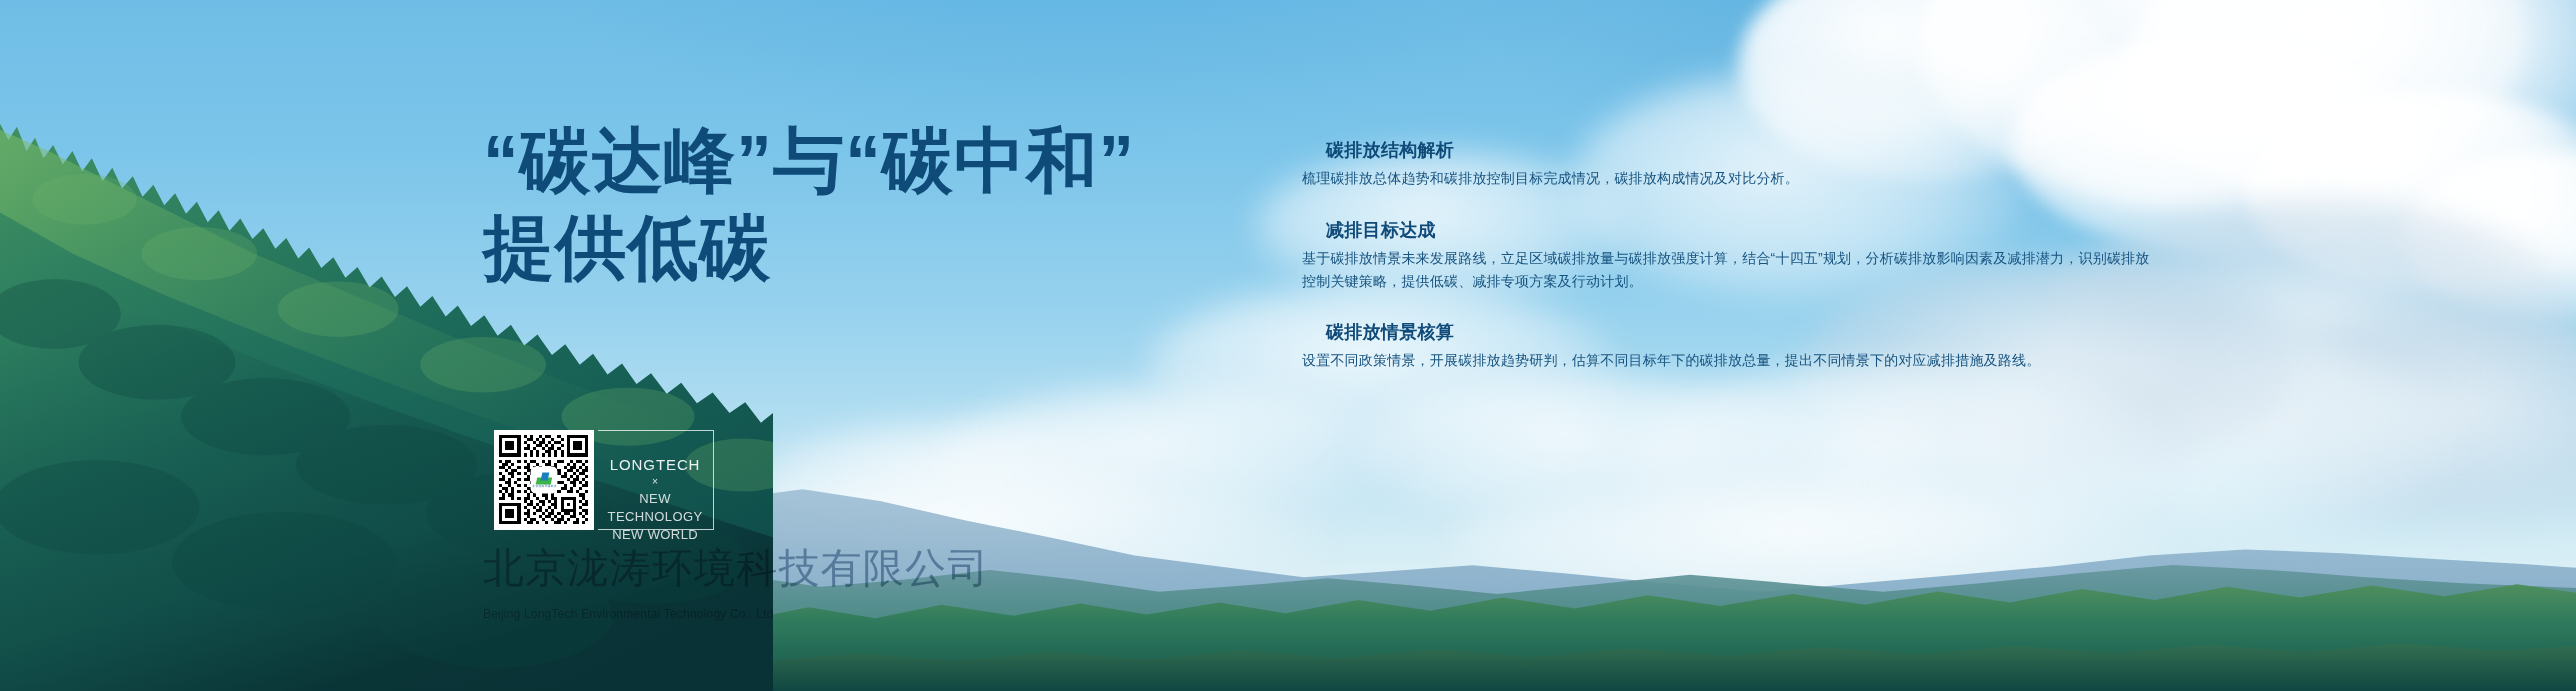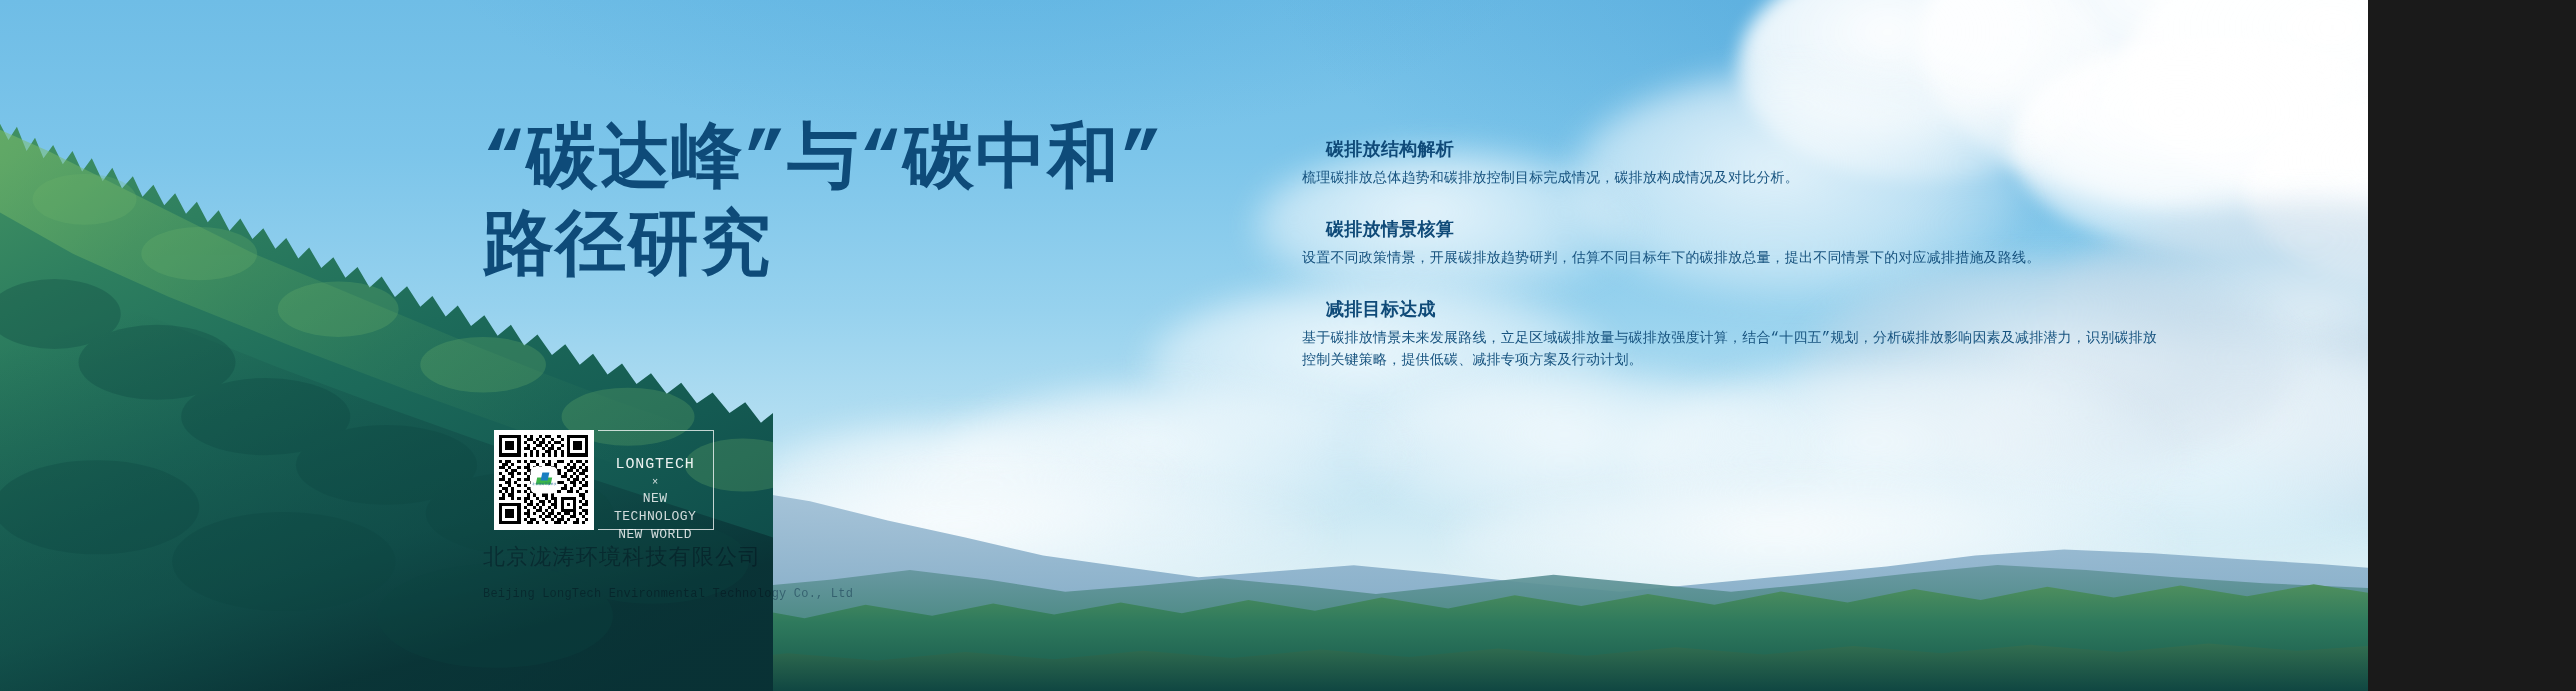--- a/index.html
+++ b/index.html
@@ -1,24 +1,24 @@
 <!DOCTYPE html>
 <html lang="zh" style="font-size:9.7px"><head>
 <meta charset="utf-8">
 <title>Carbon Peak &amp; Carbon Neutrality Banner</title>
 <style>
   * { margin:0; padding:0; box-sizing:border-box; }
   html,body { background:#1a1a1a; }
 
   .banner {
     position:relative;
-    width:2368px;
+    width:2576px;
     height:692px;
     overflow:hidden;
-    font-family:Liberation Mono, monospace;
+    font-family:Liberation Sans, sans-serif;
     background:#7dc3e8;
   }
 
   
   .sky {
     position:absolute; inset:0;
     background:
       linear-gradient(to bottom,
         #6fbde6 0%,
         #7cc5ea 22%,
@@ -161,21 +161,21 @@
 
   
   .watermark {
     position:absolute;
     left:483px;
     top:548px;
     color:rgba(20,70,115,.46);
     white-space:nowrap;
     mix-blend-mode:multiply;
   }
-  .wm-cn { font-size:22px; line-height:1.02; letter-spacing:1.2px; font-weight:400; }
+  .wm-cn { font-size:41px; line-height:1.02; letter-spacing:1.2px; font-weight:400; }
   .wm-en { font-size:12px; line-height:1.1; letter-spacing:0.2px; margin-top:18px; font-weight:400; }
 
   
   .info-col {
     position:absolute;
     left:1302px;
     top:138px;
     width:857px;
   }
   .info-item { margin-bottom:28px; }
@@ -360,21 +360,21 @@
         <ellipse cx="560" cy="512" rx="100" ry="46"></ellipse>
         <ellipse cx="800" cy="604" rx="104" ry="46"></ellipse>
         <ellipse cx="1040" cy="690" rx="110" ry="48"></ellipse>
         <ellipse cx="1230" cy="770" rx="96" ry="44"></ellipse>
       </g>
     </svg>
   </div>
 
   <div class="title-block">
     <div class="title-line">“碳达峰”与“碳中和”</div>
-    <div class="title-line">路径研究</div>
+    <div class="title-line">提供低碳</div>
   </div>
 
   <div class="brand-row">
 
     <div class="qr-card">
       <svg viewBox="0 0 29 29" shape-rendering="crispEdges">
         <rect width="29" height="29" fill="#ffffff"></rect>
         <g fill="#000000">
 
           <rect x="0" y="0" width="7" height="1"></rect>
@@ -667,25 +667,25 @@
   </div>
 
   <div class="info-col">
 
     <div class="info-item">
       <div class="info-head">碳排放结构解析</div>
       <div class="info-body">梳理碳排放总体趋势和碳排放控制目标完成情况，碳排放构成情况及对比分析。</div>
     </div>
 
     <div class="info-item">
+      <div class="info-head">减排目标达成</div>
+      <div class="info-body">基于碳排放情景未来发展路线，立足区域碳排放量与碳排放强度计算，结合“十四五”规划，分析碳排放影响因素及减排潜力，识别碳排放控制关键策略，提供低碳、减排专项方案及行动计划。</div>
+    </div>
+
+    <div class="info-item">
       <div class="info-head">碳排放情景核算</div>
       <div class="info-body">设置不同政策情景，开展碳排放趋势研判，估算不同目标年下的碳排放总量，提出不同情景下的对应减排措施及路线。</div>
     </div>
 
-    <div class="info-item">
-      <div class="info-head">减排目标达成</div>
-      <div class="info-body">基于碳排放情景未来发展路线，立足区域碳排放量与碳排放强度计算，结合“十四五”规划，分析碳排放影响因素及减排潜力，识别碳排放控制关键策略，提供低碳、减排专项方案及行动计划。</div>
-    </div>
-
   </div>
 
 </div>
 
 
 </body></html>

